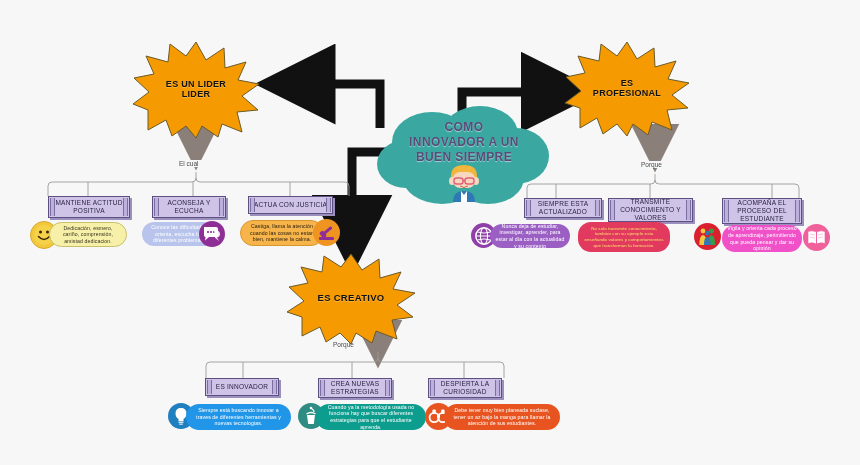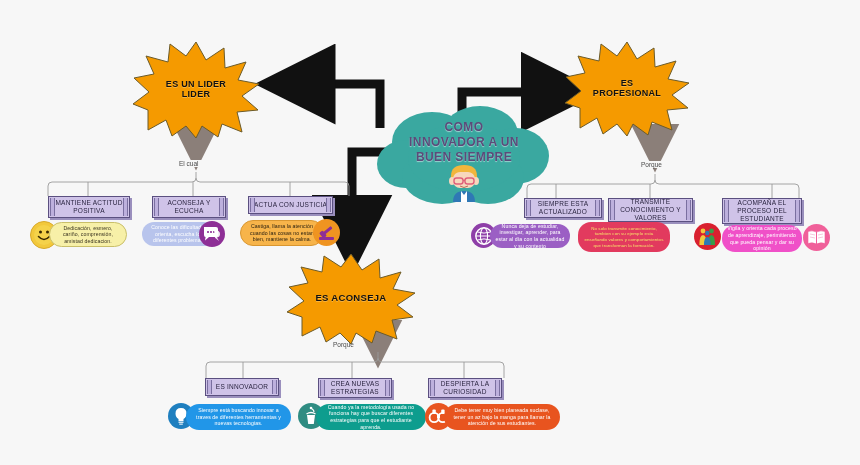--- a/index.html
+++ b/index.html
@@ -170,21 +170,21 @@
     <svg class="burst-shape" viewBox="0 0 126 96">
       <polygon points="63,2 73,19 90,8 91,27 112,21 104,39 125,43 108,55 124,68 103,70 108,90 88,82 84,95 69,84 63,96 53,84 39,94 33,78 16,88 16,68 1,63 17,51 2,37 21,33 14,16 35,21 37,4 53,16" fill="#f59a00" stroke="#6b5b2a" stroke-width="1"></polygon>
     </svg>
     <div class="burst-label" style="font-size:9px;max-width:78px;">ES PROFESIONAL</div>
   </div>
 
   <div class="burst" id="burst-creativo" style="left:286px;top:252px;width:130px;height:92px;">
     <svg class="burst-shape" viewBox="0 0 130 92">
       <polygon points="65,2 76,18 93,7 94,26 115,20 107,37 129,41 111,53 127,65 106,68 111,87 90,79 86,91 70,81 65,92 54,81 40,90 34,75 16,84 16,65 1,60 18,49 3,35 22,31 15,15 36,20 38,4 55,15" fill="#f59a00" stroke="#6b5b2a" stroke-width="1"></polygon>
     </svg>
-    <div class="burst-label" style="font-size:9.5px;max-width:90px;">ES ACONSEJA</div>
+    <div class="burst-label" style="font-size:9.5px;max-width:90px;">ES CREATIVO</div>
   </div>
 
   <div class="conn-label" style="left:176px;top:160px;">El cual</div>
   <div class="conn-label" style="left:638px;top:161px;">Porque</div>
   <div class="conn-label" style="left:330px;top:341px;">Porque</div>
 
   <div class="cbox" style="left:48px;top:196px;width:82px;height:22px;">
     <span>MANTIENE ACTITUD POSITIVA</span>
   </div>
   <div class="icon-badge" style="left:30px;top:221px;width:26px;height:26px;background:#f2c83c;border:1px solid #d8a92a;">

